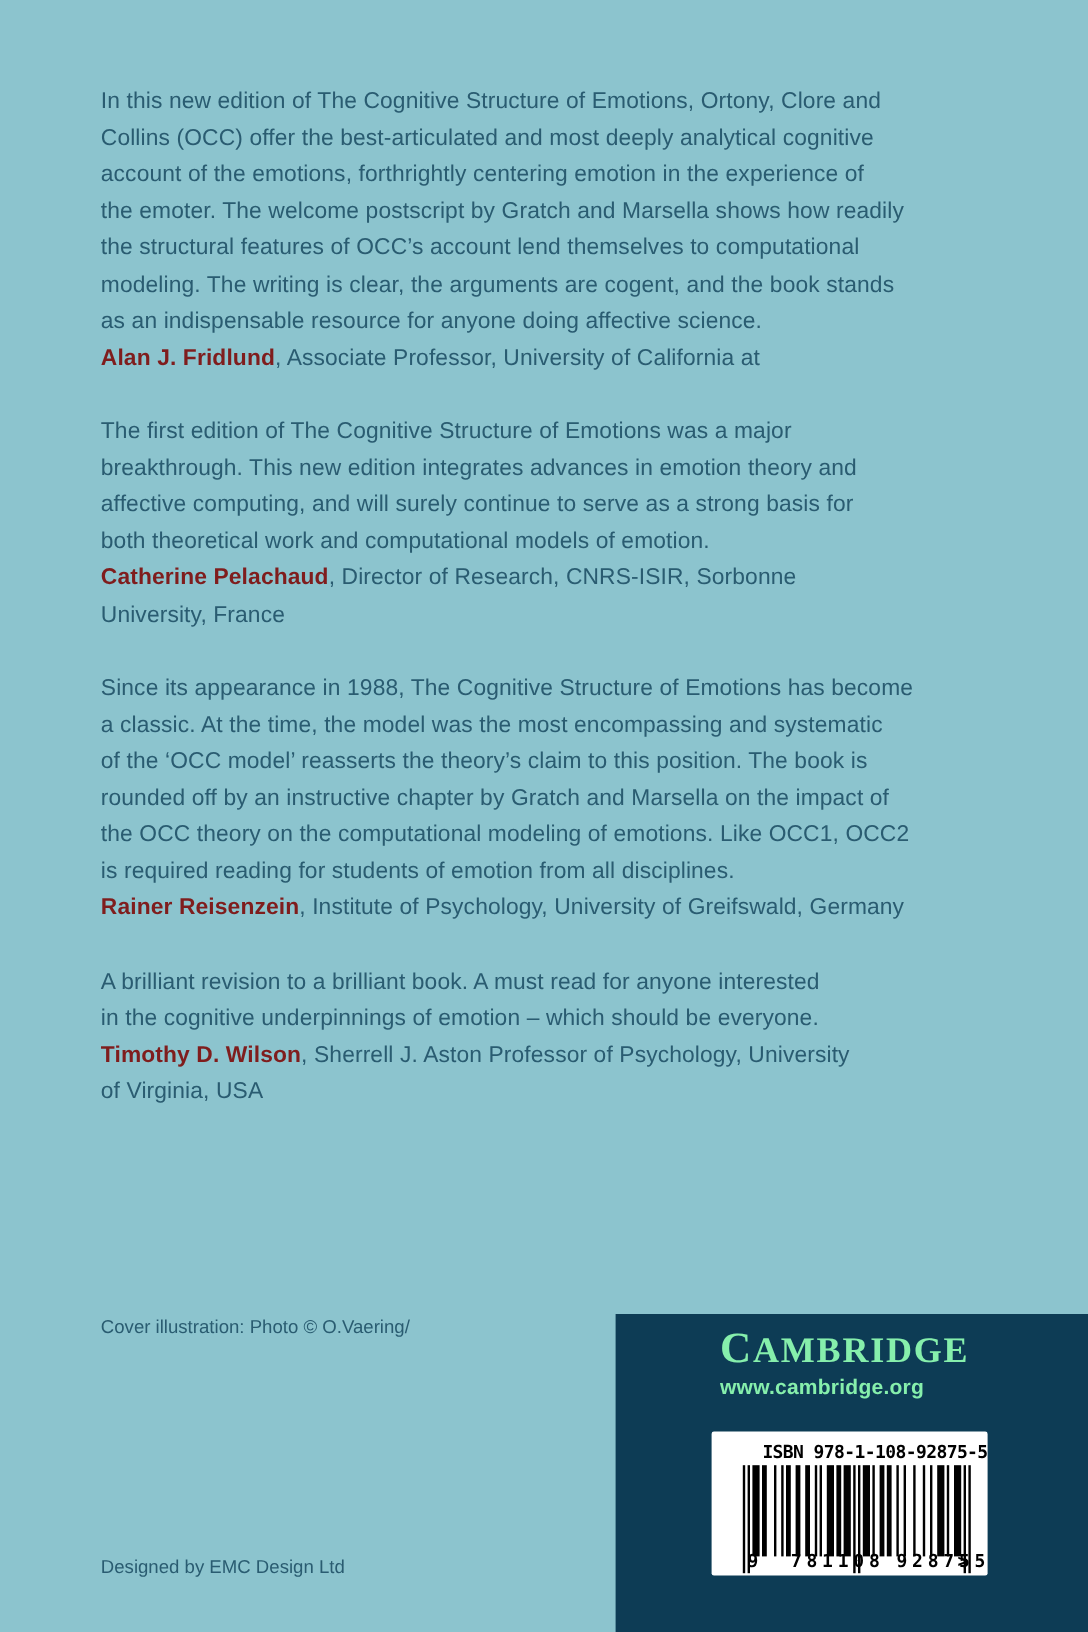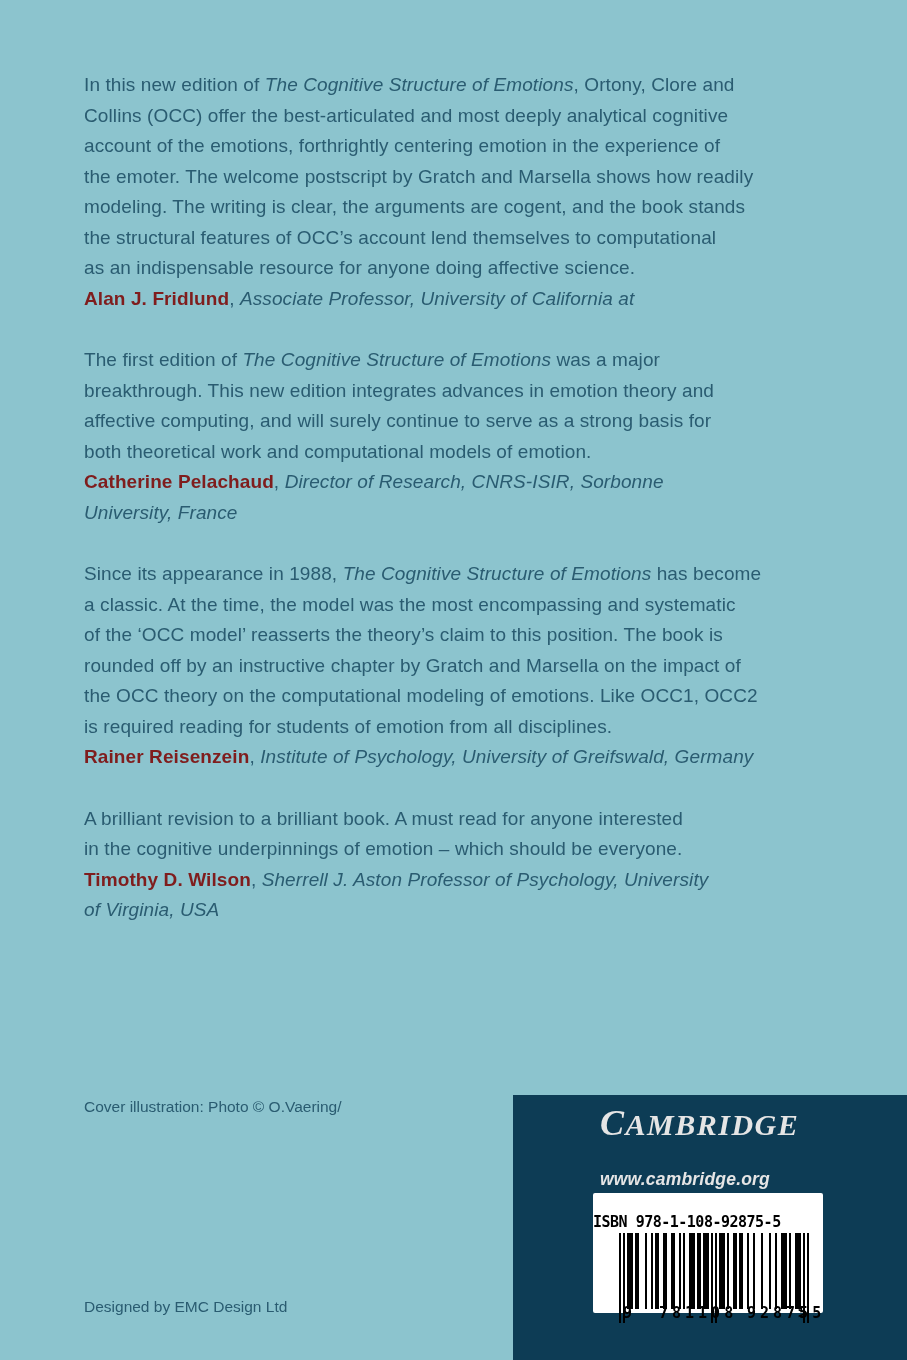--- a/index.html
+++ b/index.html
@@ -18,21 +18,21 @@
     left: 84px;
     top: 70px;
     width: 760px;
     font-size: 19px;
     line-height: 30.5px;
     letter-spacing: 0.1px;
   }
   .quote { margin-bottom: 31px; }
   .q-line { white-space: nowrap; }
   .run-r { font-style: normal; font-weight: 400; }
-  .run-i { font-style: italic; font-weight: 400; }
+  .run-i { font-weight: 400; }
   .run-b { font-style: normal; font-weight: 700; color: #7f1d1d; }
 
   
   .cover-credit {
     position: absolute;
     left: 84px;
     top: 1096px;
     font-size: 15.5px;
     line-height: 22px;
   }
@@ -52,22 +52,21 @@
     left: 513px;
     top: 1095px;
     right: 0;
     bottom: 0;
     background: #0d3c55;
   }
   .cup-logo {
     position: absolute;
     left: 87px;
     top: 12px;
-    color: #e5e5e5;
-    font-style: italic;
+    color: #86efac;
   }
   .cup-name {
     font-family: "Liberation Serif", serif;
     font-weight: 700;
     font-size: 30px;
     line-height: 32px;
     letter-spacing: 1.5px;
   }
   .cup-name::first-letter { font-size: 36px; }
   .cup-sub {
@@ -75,40 +74,39 @@
     font-weight: 700;
     font-size: 20.5px;
     line-height: 24px;
     letter-spacing: 1.8px;
   }
   .cup-web {
     font-weight: 700;
     font-size: 17.5px;
     line-height: 28px;
     letter-spacing: 0.2px;
-    margin-top: 24px;
   }
 
   
   .barcode-box {
     position: absolute;
     left: 80px;
     top: 98px;
     width: 230px;
     height: 120px;
     background: #ffffff;
     border-radius: 2px;
     color: #000000;
   }
   .isbn-label {
     font-family: "DejaVu Sans Mono", monospace;
     font-weight: 700;
     font-size: 15px;
-    text-align: left;
-    padding-top: 20px;
+    text-align: right;
+    padding-top: 8px;
     letter-spacing: -0.5px;
     white-space: nowrap;
   }
   .bars {
     position: relative;
     margin-left: 26px;
     margin-top: 2px;
     width: 190px;
     height: 92px;
   }
@@ -136,22 +134,22 @@
 </style>
 </head>
 <body>
 
 <div class="quotes" id="quotes">
     <div class="quote">
       <div class="q-line"><span class="run-r">In this new edition of </span><span class="run-i">The Cognitive Structure of Emotions</span><span class="run-r">, Ortony, Clore and</span></div>
       <div class="q-line"><span class="run-r">Collins (OCC) offer the best-articulated and most deeply analytical cognitive</span></div>
       <div class="q-line"><span class="run-r">account of the emotions, forthrightly centering emotion in the experience of</span></div>
       <div class="q-line"><span class="run-r">the emoter. The welcome postscript by Gratch and Marsella shows how readily</span></div>
+      <div class="q-line"><span class="run-r">the structural features of OCC’s account lend themselves to computational</span></div>
       <div class="q-line"><span class="run-r">modeling. The writing is clear, the arguments are cogent, and the book stands</span></div>
-      <div class="q-line"><span class="run-r">the structural features of OCC’s account lend themselves to computational</span></div>
       <div class="q-line"><span class="run-r">as an indispensable resource for anyone doing affective science.</span></div>
       <div class="q-line"><span class="run-b">Alan J. Fridlund</span><span class="run-r">, </span><span class="run-i">Associate Professor, University of California at</span></div>
     </div>
     <div class="quote">
       <div class="q-line"><span class="run-r">The first edition of </span><span class="run-i">The Cognitive Structure of Emotions</span><span class="run-r"> was a major</span></div>
       <div class="q-line"><span class="run-r">breakthrough. This new edition integrates advances in emotion theory and</span></div>
       <div class="q-line"><span class="run-r">affective computing, and will surely continue to serve as a strong basis for</span></div>
       <div class="q-line"><span class="run-r">both theoretical work and computational models of emotion.</span></div>
       <div class="q-line"><span class="run-b">Catherine Pelachaud</span><span class="run-r">, </span><span class="run-i">Director of Research, CNRS-ISIR, Sorbonne</span></div>
       <div class="q-line"><span class="run-i">University, France</span></div>

